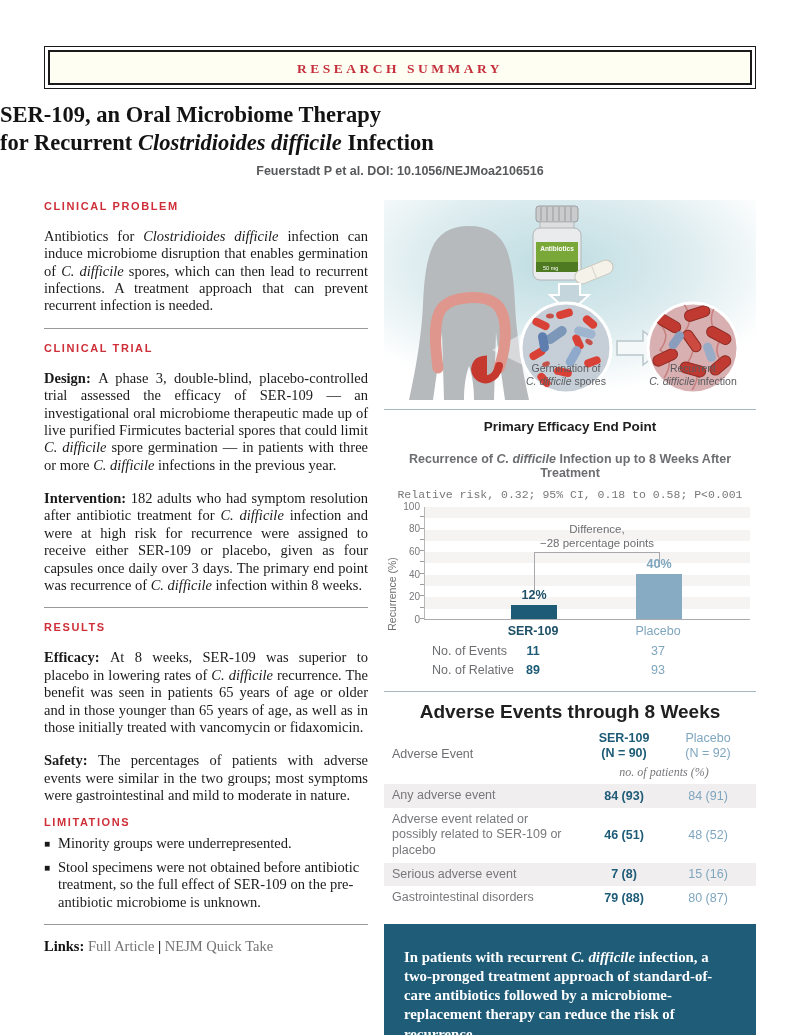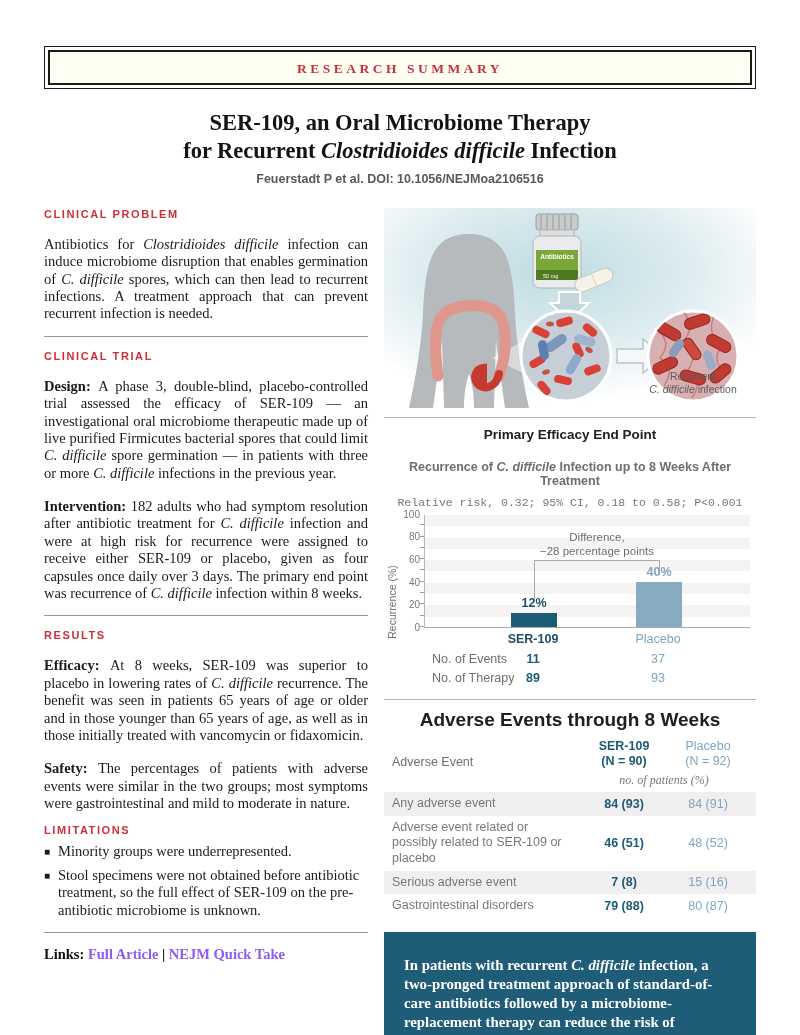--- a/index.html
+++ b/index.html
@@ -5,36 +5,36 @@
   * { box-sizing: border-box; margin: 0; padding: 0; }
   body { background: #ffffff; font-family: "Liberation Serif", serif; }
   .page { width: 800px; height: 1035px; margin: 0 auto; background: #fff; overflow: hidden; position: relative; }
 
   
   .banner-outer { margin: 46px 44px 0 44px; border: 1px solid #1a1a1a; padding: 3px; }
   .banner-inner { border: 2px solid #1a1a1a; background: #fffef2; text-align: center; padding: 7px 0 6px 0; }
   .banner-text { color: #c5303c; font-family: "Liberation Serif", serif; font-size: 13.5px; letter-spacing: 3.5px; font-weight: 600; }
 
   
-  .title { text-align: center; margin-top: 20px; font-size: 22.5px; font-weight: bold; line-height: 1.24; color: #131313; }
+  .title { text-align: left; margin-top: 12px; font-size: 22.5px; font-weight: bold; line-height: 1.24; color: #131313; }
   .byline { text-align: center; margin-top: 7px; font-family: "Liberation Sans", sans-serif; font-size: 12.5px; font-weight: 600; color: #58595b; }
 
   
   .columns { display: flex; gap: 16px; padding: 0 44px; margin-top: 22px; }
   .col-left { width: 324px; flex: 0 0 324px; }
   .col-right { flex: 1; min-width: 0; }
 
   
   .sec-head { font-family: "Liberation Sans", sans-serif; font-size: 11px; font-weight: bold; letter-spacing: 1.6px; color: #ce2f39; margin-bottom: 7px; }
   .body-p { font-size: 14.5px; line-height: 1.2; text-align: justify; color: #1a1a1a; margin-bottom: 11px; margin-top: 16px; }
   .divider { border: none; border-top: 1px solid #98999b; margin: 13px 0; }
   .bullet-row { display: flex; font-size: 14.5px; line-height: 1.2; color: #1a1a1a; margin-bottom: 7px; }
   .bullet-sq { flex: 0 0 14px; font-size: 10px; line-height: 17px; color: #1a1a1a; }
   .links-line { font-size: 14.5px; font-weight: bold; color: #111; margin-top: 3px; }
-  .links-line a { color: #8b5cf6; text-decoration: none; font-weight: bold; }
+  .links-line a { color: #737373; text-decoration: none; font-weight: normal; }
 
   
   .illustration { position: relative; height: 200px; }
   .illustration svg { display: block; }
   .circle-caption { position: absolute; text-align: center; font-family: "Liberation Sans", sans-serif; font-size: 10.5px; color: #5a5b5e; line-height: 1.3; transform: translateX(-50%); width: 140px; }
   .rule-blue { border: none; border-top: 1.5px solid #a6b7c0; margin: 9px 0; }
 
   
   .chart-title { text-align: center; font-family: "Liberation Sans", sans-serif; font-size: 13.5px; font-weight: bold; color: #202020; }
   .chart-subtitle { text-align: center; font-family: "Liberation Sans", sans-serif; font-size: 12.5px; font-weight: 600; color: #6d6e71; margin-top: 18px; }
@@ -214,20 +214,24 @@
               <rect x="322" y="130" width="26" height="11" rx="5.5" fill="#c03a31" stroke="#8f2b24" transform="rotate(28 335 135)"></rect>
               <rect x="268" y="152" width="26" height="11" rx="5.5" fill="#c03a31" stroke="#8f2b24" transform="rotate(-25 281 157)"></rect>
               <rect x="296" y="164" width="26" height="11" rx="5.5" fill="#c03a31" stroke="#8f2b24" transform="rotate(15 309 169)"></rect>
               <rect x="324" y="160" width="24" height="11" rx="5.5" fill="#c03a31" stroke="#8f2b24" transform="rotate(-40 336 165)"></rect>
               <rect x="296" y="136" width="24" height="10" rx="5" fill="#cc4a40" stroke="#8f2b24" transform="rotate(55 308 141)"></rect>
               <rect x="282" y="136" width="20" height="9" rx="4.5" fill="#8a9dbd" transform="rotate(-55 292 140)"></rect>
               <rect x="316" y="148" width="20" height="9" rx="4.5" fill="#9aabc6" transform="rotate(70 326 152)"></rect>
             </g>
           </g>
         </svg>
+        <div class="circle-caption" style="left:182px; top:162px;">
+          <div>Germination of</div>
+          <div><em>C. difficile</em><span> spores</span></div>
+        </div>
         <div class="circle-caption" style="left:309px; top:162px;">
           <div>Recurrent</div>
           <div><em>C. difficile</em><span> infection</span></div>
         </div>
       </div>
 
       <hr class="rule-blue">
 
       <div class="chart-title">Primary Efficacy End Point</div>
       <div class="chart-subtitle"><span>Recurrence of </span><span style="font-style: italic;">C. difficile</span><span> Infection up to 8 Weeks After Treatment</span></div>
@@ -263,21 +267,21 @@
           <span class="xlab xlab-pla">Placebo</span>
         </div>
 
         <div class="stats">
           <div class="stat-row">
             <span class="stat-label">No. of Events</span>
             <span class="stat-ser">11</span>
             <span class="stat-pla">37</span>
           </div>
           <div class="stat-row">
-            <span class="stat-label">No. of Therapy</span>
+            <span class="stat-label">No. of Relative</span>
             <span class="stat-ser">89</span>
             <span class="stat-pla">93</span>
           </div>
         </div>
       </div>
 
       <hr class="rule-blue">
 
       <div class="tbl-title">Adverse Events through 8 Weeks</div>
       <div class="ae-table">

